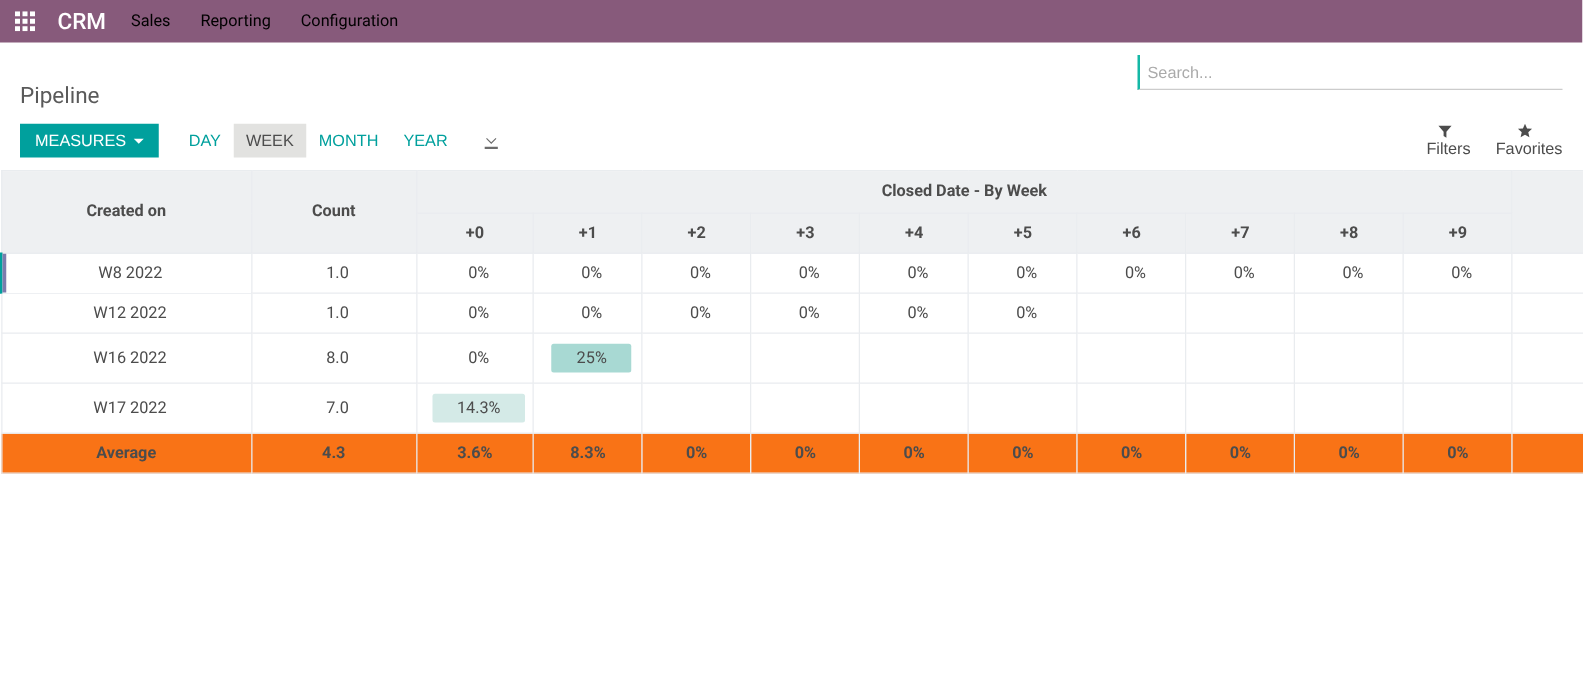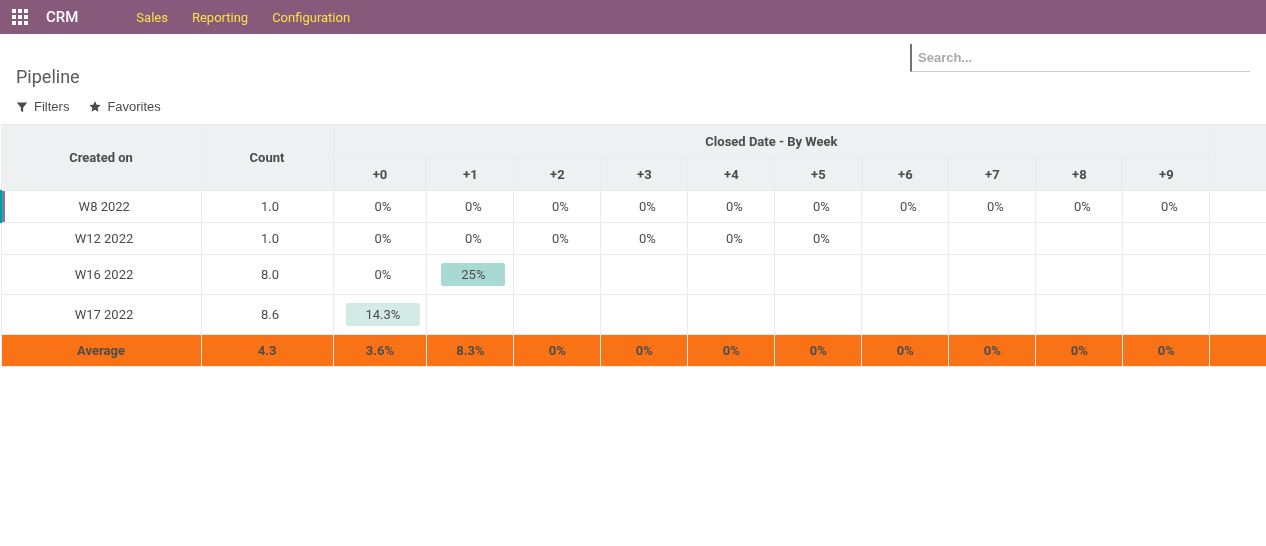--- a/index.html
+++ b/index.html
@@ -1,41 +1,41 @@
 <!DOCTYPE html>
 <html><head>
   <meta charset="utf-8">
   <style>
     * { box-sizing: border-box; margin: 0; padding: 0; }
     body { font-family: -apple-system, BlinkMacSystemFont, "Segoe UI", Roboto, "Helvetica Neue", Arial, sans-serif; font-size: 13px; color: #4c4c4c; background: #fff; }
 
     .navbar { background: #875a7b; color: #fff; height: 34px; display: flex; align-items: center; padding: 0 12px; }
     .apps-icon { display: inline-flex; width: 16px; height: 16px; margin-right: 18px; cursor: pointer; }
     .apps-icon svg { fill: #fff; }
-    .brand { font-size: 15px; font-weight: 500; margin-right: 58px; }
-    .nav-link { color: #fde047; font-size: 13px; margin-right: 24px; cursor: pointer; text-decoration: none; }
+    .brand { font-size: 18px; font-weight: 500; margin-right: 20px; }
+    .nav-link { color: #000000; font-size: 13px; margin-right: 24px; cursor: pointer; text-decoration: none; }
 
     .control-bar { padding: 10px 16px 0 16px; }
     .control-row1 { display: flex; justify-content: space-between; align-items: flex-start; }
     .page-title { font-size: 18px; color: #5a5a5a; font-weight: 400; padding-top: 2px; margin-top: 20px; }
     .search-wrap { width: 340px; }
-    .search-input { width: 100%; border: none; border-bottom: 1px solid #ccc; border-left: 2px solid #737373; padding: 4px 6px; font-size: 13px; outline: none; height: 28px; font-weight: bold; }
+    .search-input { width: 100%; border: none; border-bottom: 1px solid #ccc; border-left: 2px solid #14b8a6; padding: 4px 6px; font-size: 13px; outline: none; height: 28px; }
     .search-input::placeholder { color: #aaa; }
 
     .control-row2 { display: flex; justify-content: space-between; align-items: center; margin-top: 12px; margin-bottom: 10px; }
     .left-controls { display: flex; align-items: center; gap: 0; }
     .btn-measures { background: #00a09d; color: #fff; border: none; padding: 6px 12px; font-size: 13px; font-weight: 500; cursor: pointer; display: inline-flex; align-items: center; margin-right: 14px; }
     .btn-measures .caret { margin-left: 6px; width: 0; height: 0; border-left: 4px solid transparent; border-right: 4px solid transparent; border-top: 4px solid #fff; }
     .range-btn { border: none; background: transparent; color: #00a09d; font-size: 13px; font-weight: 500; padding: 6px 10px; cursor: pointer; }
     .range-btn.active { background: #e2e2e0; color: #4c4c4c; }
     .download-btn { background: transparent; border: none; color: #6c6c6c; cursor: pointer; padding: 6px 10px; margin-left: 8px; display: inline-flex; align-items: center; }
     .download-btn svg { width: 14px; height: 14px; fill: #6c6c6c; }
 
     .right-controls { display: flex; align-items: center; gap: 20px; }
-    .filter-btn { background: transparent; border: none; color: #4c4c4c; font-size: 13px; cursor: pointer; display: inline-flex; align-items: center; }
+    .filter-btn { background: transparent; border: none; color: #4c4c4c; font-size: 13px; cursor: pointer; display: inline-flex; align-items: center; flex-direction: column; }
     .filter-btn svg { width: 12px; height: 12px; fill: #4c4c4c; margin-right: 6px; }
 
     table.cohort { width: 100%; border-collapse: collapse; }
     table.cohort th, table.cohort td { border: 1px solid #e9ecef; text-align: center; padding: 8px 6px; font-size: 13px; color: #4c4c4c; }
     table.cohort thead th { background: #eef0f2; font-weight: 700; }
     table.cohort thead tr.super-header th { height: 34px; }
     .created-col { width: 200px; min-width: 200px; }
     .count-col { width: 132px; min-width: 132px; }
     .data-col { width: 87px; min-width: 87px; }
     tbody tr.data-row td { background: #fff; padding-left: 12px; }
@@ -72,20 +72,32 @@
 </div>
 
 <div class="control-bar">
   <div class="control-row1">
     <div class="page-title">Pipeline</div>
     <div class="search-wrap">
       <input class="search-input" type="text" placeholder="Search..." style="">
     </div>
   </div>
   <div class="control-row2">
+    <div class="left-controls">
+      <button class="btn-measures">
+        <span>MEASURES</span>
+        <span class="caret"></span>
+      </button>
+      <span id="ranges-container"><button class="range-btn">DAY</button><button class="range-btn active">WEEK</button><button class="range-btn">MONTH</button><button class="range-btn">YEAR</button></span>
+      <button class="download-btn">
+        <svg viewBox="0 0 16 16">
+            <path d="M8 0v9L4 5l-.7.7L8 10.4l4.7-4.7L12 5 8 9V0H8zM2 13h12v2H2z"></path>
+          </svg>
+      </button>
+    </div>
     <div class="right-controls">
       <button class="filter-btn">
         <svg viewBox="0 0 16 16">
             <path d="M1 2h14l-5.5 6.5V15l-3-2V8.5L1 2z"></path>
           </svg>
         <span>Filters</span>
       </button>
       <button class="filter-btn">
         <svg viewBox="0 0 16 16">
             <path d="M8 0l2.2 5 5.3.4-4 3.6 1.2 5.3L8 11.7l-4.7 2.6L4.5 9 0.5 5.4 5.8 5 8 0z"></path>
@@ -159,21 +171,21 @@
           <td></td>
           <td></td>
           <td></td>
           <td></td>
           <td></td>
           <td></td>
           <td></td>
         </tr>
         <tr class="data-row">
           <td>W17 2022</td>
-          <td>8.6</td>
+          <td>7.0</td>
           <td><span class="cell-inner cell-shade-1">14.3%</span></td>
           <td></td>
           <td></td>
           <td></td>
           <td></td>
           <td></td>
           <td></td>
           <td></td>
           <td></td>
           <td></td>

